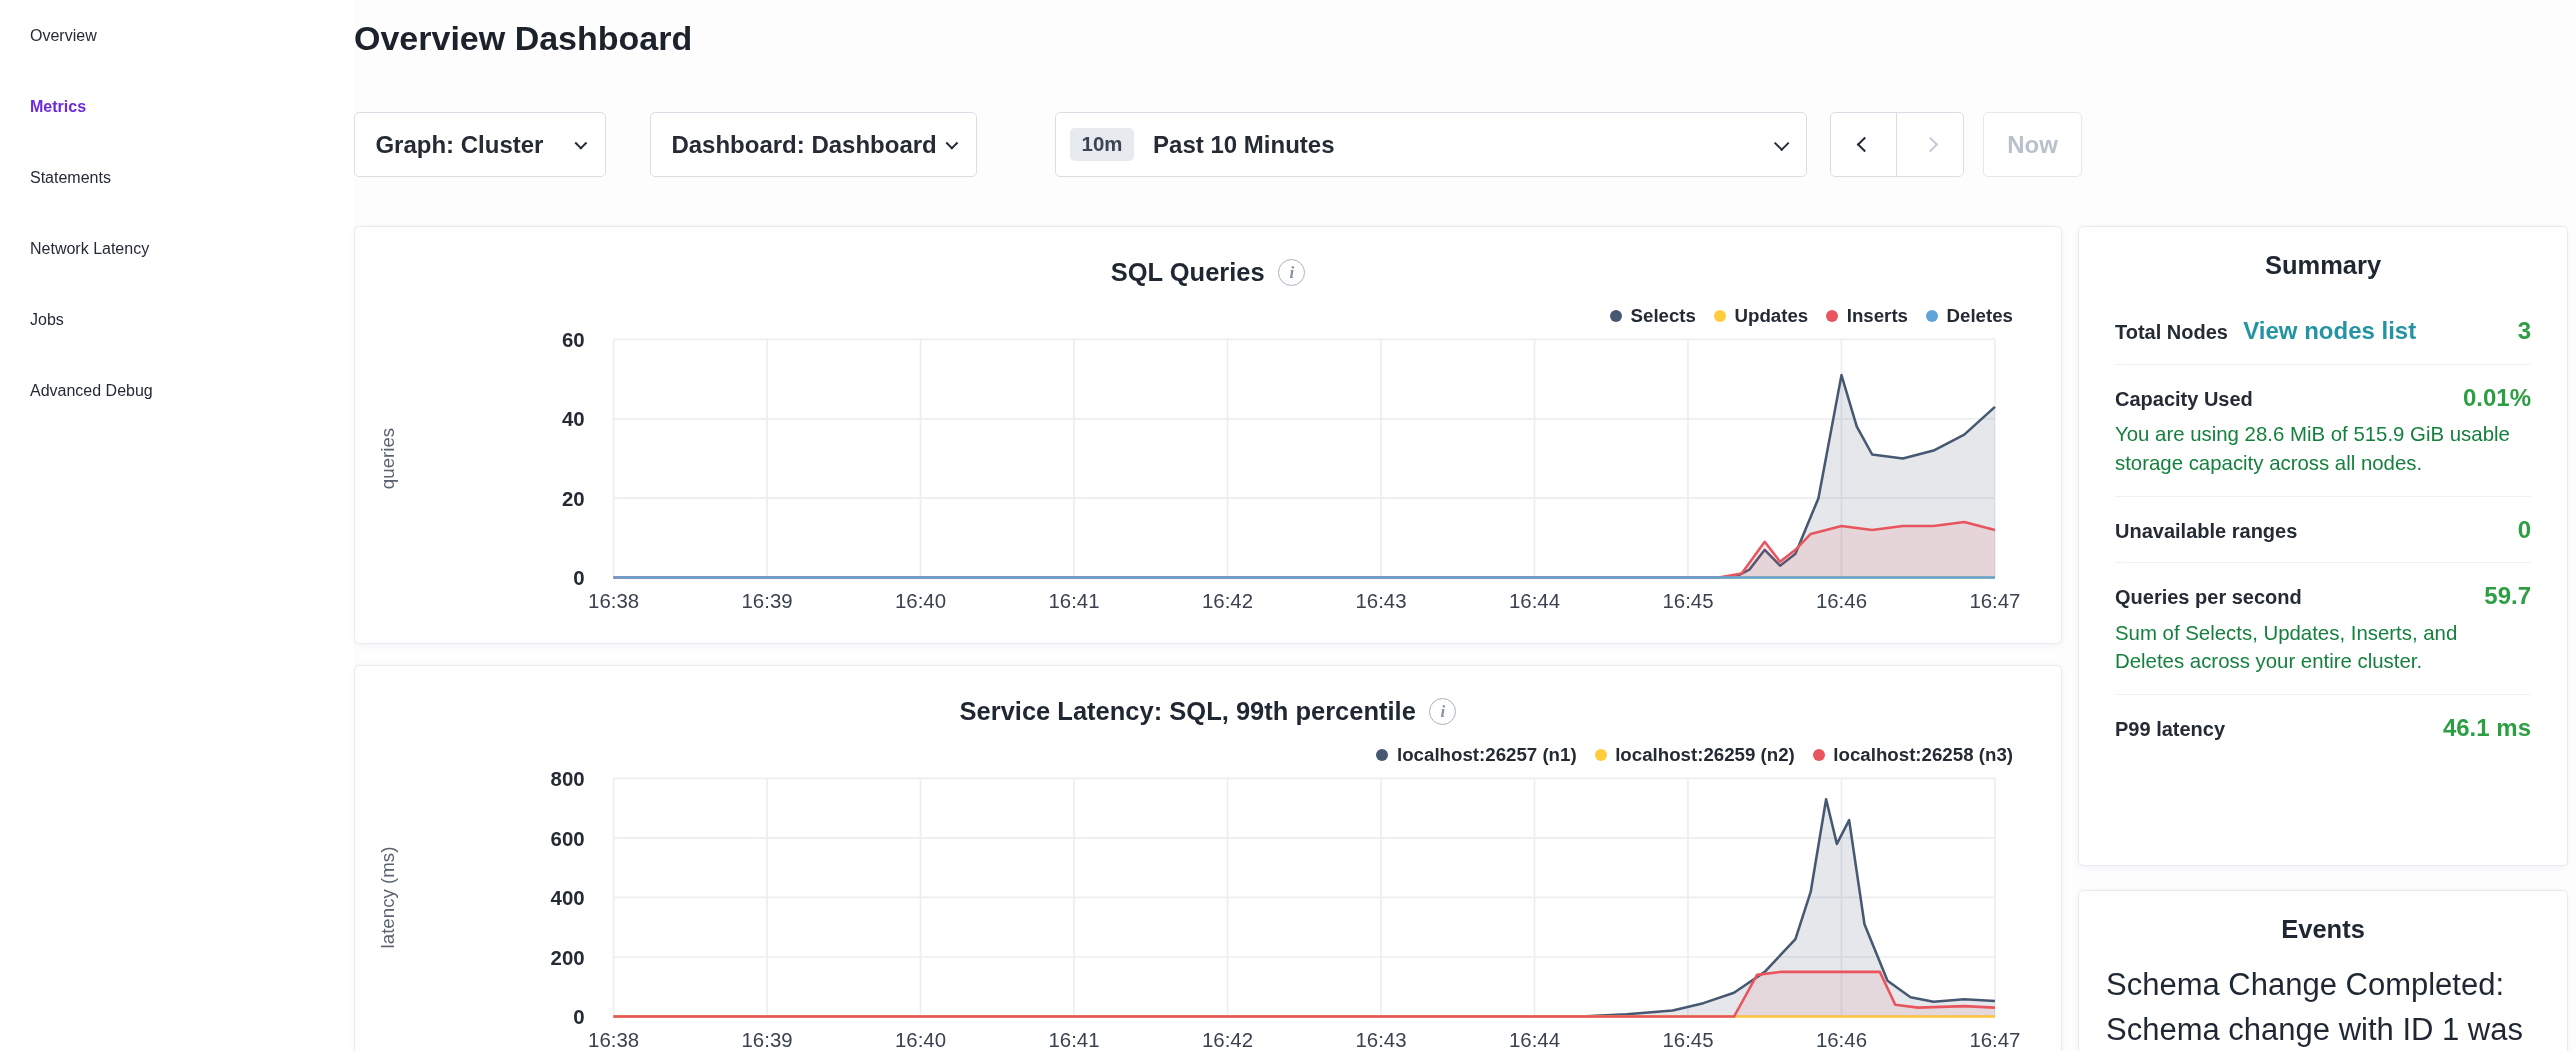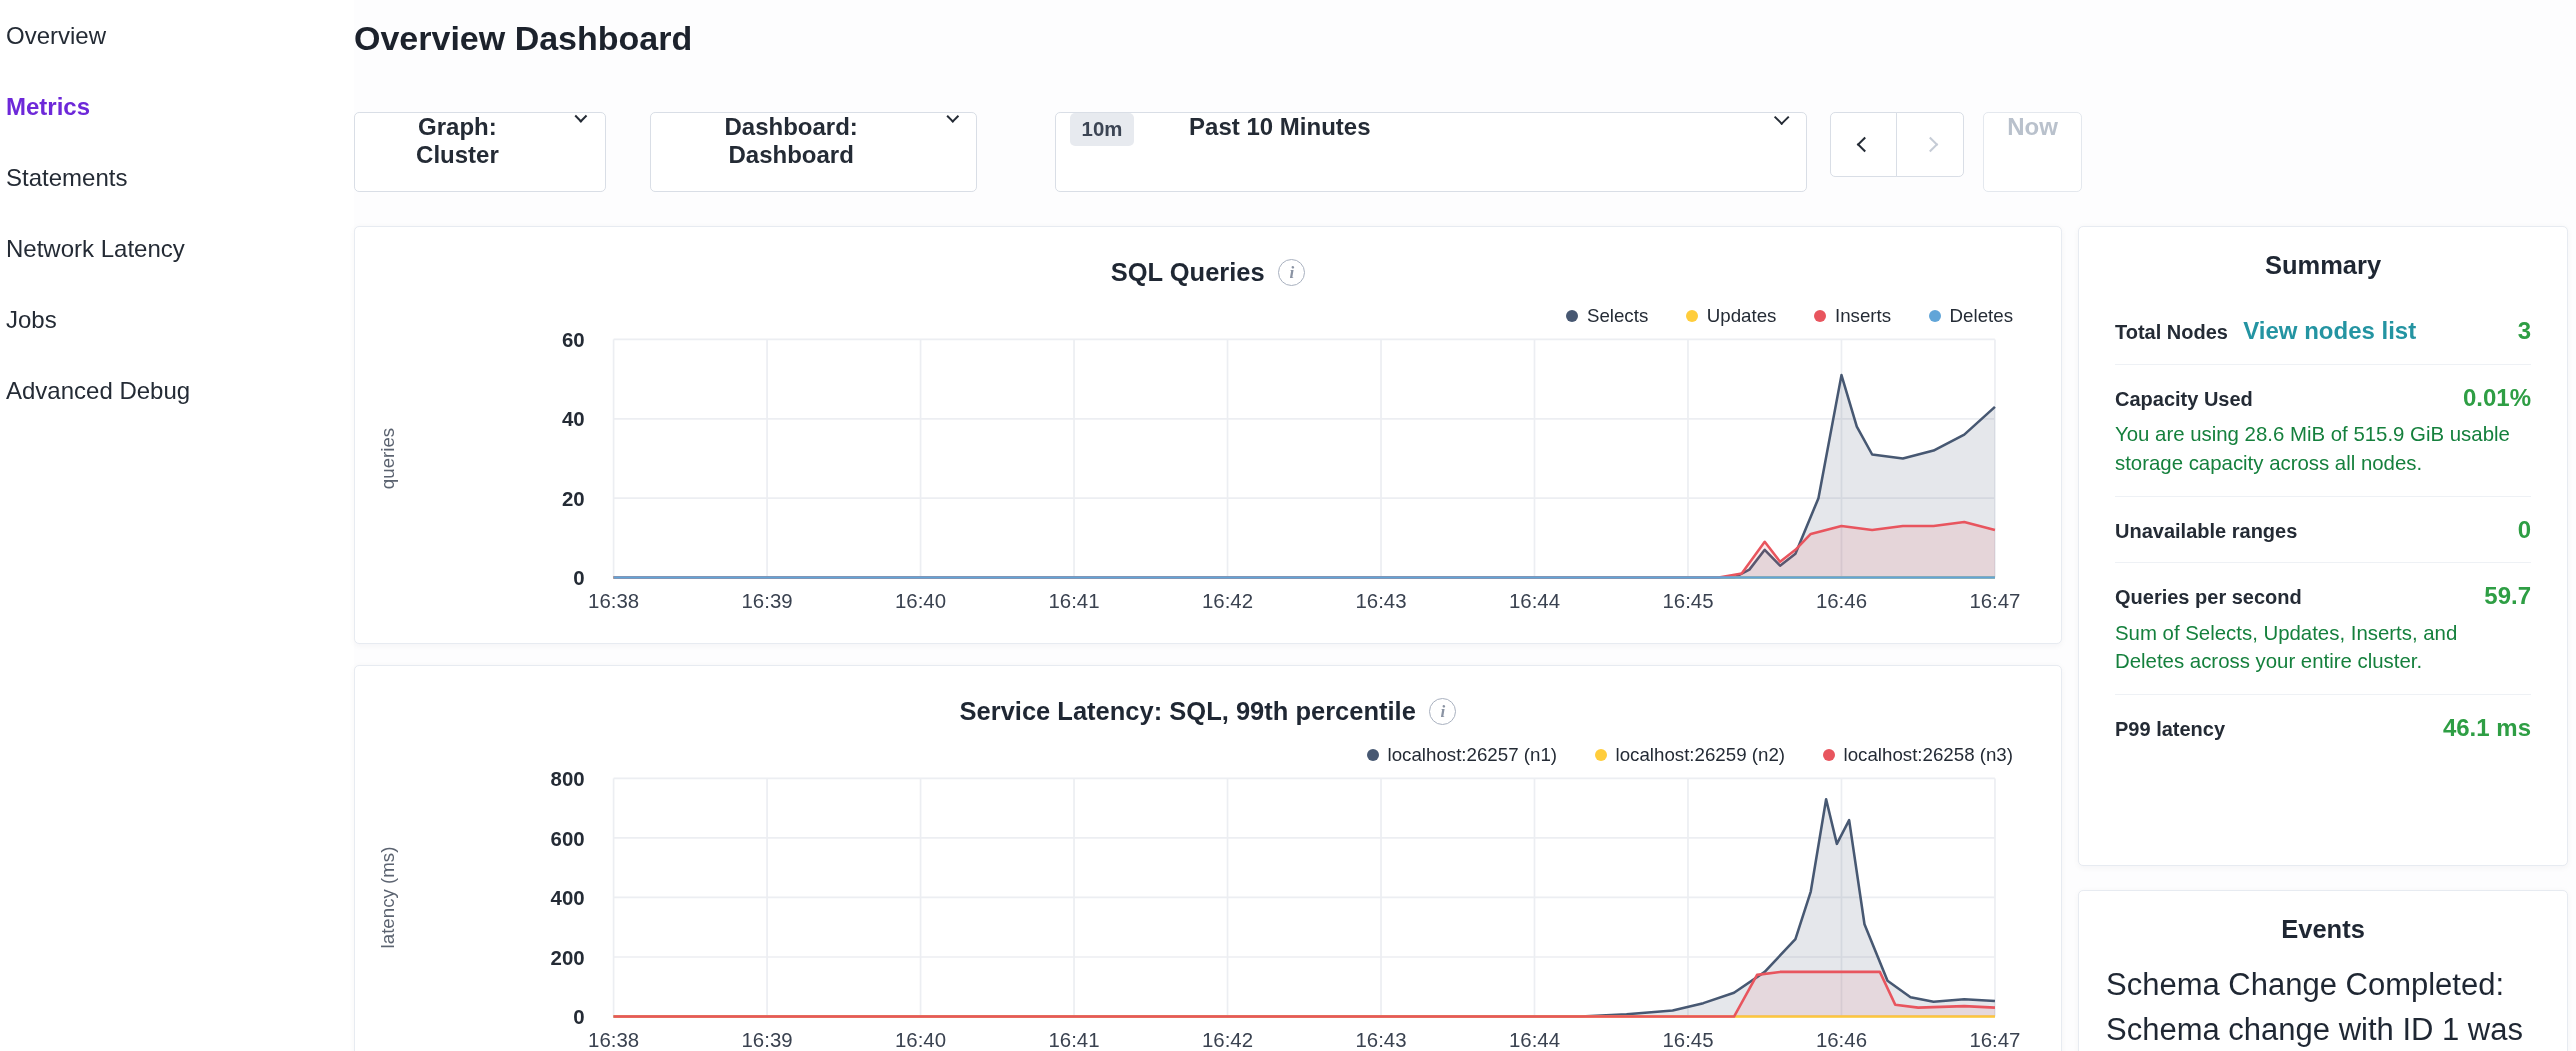--- a/index.html
+++ b/index.html
@@ -2,30 +2,30 @@
 <html style="font-size:13.6px"><head>
 <meta charset="utf-8">
 <style>
   * { margin:0; padding:0; box-sizing:border-box; }
   html,body { width:2576px; height:1051px; overflow:hidden; background:#ffffff;
     font-family:"Liberation Sans","DejaVu Sans",sans-serif; color:#242b35; }
   .app { position:relative; width:2576px; height:1051px; background:#fdfdfe; }
 
   
   .sidebar { position:absolute; left:0; top:0; width:354px; height:100%; background:#ffffff; padding-top:0; }
-  .nav-item { height:71px; line-height:71px; padding-left:6px; font-size:24px; color:#242b35; cursor:pointer; }
+  .nav-item { height:71px; line-height:71px; padding-left:30px; font-size:16px; color:#242b35; cursor:pointer; }
   .nav-item.active { color:#6d28d9; font-weight:700; }
 
   
   .page-title { position:absolute; left:354px; top:18.7px; font-size:34px; font-weight:600; color:#1c222c; }
 
   
   .controls { position:absolute; left:354px; top:112px; height:65px; right:0; }
-  .ctl { position:absolute; top:0; height:80px; background:#fff; border:1.7px solid #d9dee6; border-radius:5.1px;
-         display:flex; align-items:flex-start; font-size:24px; color:#242b35; cursor:pointer;gap:36px; }
+  .ctl { position:absolute; top:0; height:65px; background:#fff; border:1.7px solid #d9dee6; border-radius:5.1px;
+         display:flex; align-items:center; font-size:24px; color:#242b35; cursor:pointer; }
   .dd { justify-content:space-between; padding:0 20.4px; font-weight:600; }
   .dd-graph { left:0; width:252px; }
   .dd-dash  { left:296px; width:327px; }
   .time-picker { left:701px; width:752px; padding:0 20.4px 0 13.6px; }
   .time-badge { background:#e7eaef; border-radius:5.1px; padding:5.1px 12px; font-size:20.4px; font-weight:700; color:#3c4554; }
   .time-label { margin-left:18.7px; font-weight:700; }
   .chev { display:inline-block; width:9.4px; height:9.4px; border-right:2.6px solid #242b35; border-bottom:2.6px solid #242b35; }
   .chev.down  { transform:rotate(45deg) translateY(-1.7px); }
   .chev.left  { transform:rotate(135deg); }
   .chev.right { transform:rotate(-45deg); }
@@ -45,21 +45,21 @@
            box-shadow:0 1.7px 6.8px rgba(20,30,50,0.04); overflow:hidden; }
   .chart-panel-0 { left:354px; top:226px;  width:1708px; height:418px; }
   .chart-panel-1 { left:354px; top:665px;  width:1708px; height:442px; }
 
   .chart-title-row { position:absolute; top:31px; left:0; width:100%; display:flex; justify-content:center;
                      align-items:center; gap:13.6px; }
   .chart-title { font-size:25.5px; font-weight:700; color:#1f2733; }
   .info-icon { width:27px; height:27px; border:1.7px solid #a9b1bf; border-radius:50%; color:#8a93a3;
                font-size:17px; font-weight:700; font-style:italic; display:inline-flex; align-items:center;
                justify-content:center; cursor:pointer; font-family:"Liberation Serif",serif; }
-  .legend { position:absolute; top:78px; right:48px; display:flex; gap:38px; align-items:center; }
+  .legend { position:absolute; top:78px; right:48px; display:flex; gap:18px; align-items:center;font-weight:bold; }
   .legend-item { display:inline-flex; align-items:center; gap:8.5px; cursor:pointer; }
   .legend-dot { width:12px; height:12px; border-radius:50%; display:inline-block; }
   .legend-label { font-size:18.7px; color:#242b35; }
   .chart-host { position:absolute; inset:0; }
 
   
   .summary-panel { left:2078px; top:226px;  width:490px; height:640px; padding:24px 36px; }
   .events-panel  { left:2078px; top:890px; width:490px; height:323px; padding:24px 27px; }
   .panel-title { text-align:center; font-size:25.5px; font-weight:700; color:#1f2733; margin-bottom:18.7px; }
   .srow { padding:18.7px 0; border-bottom:1.7px solid #eef1f5; }

